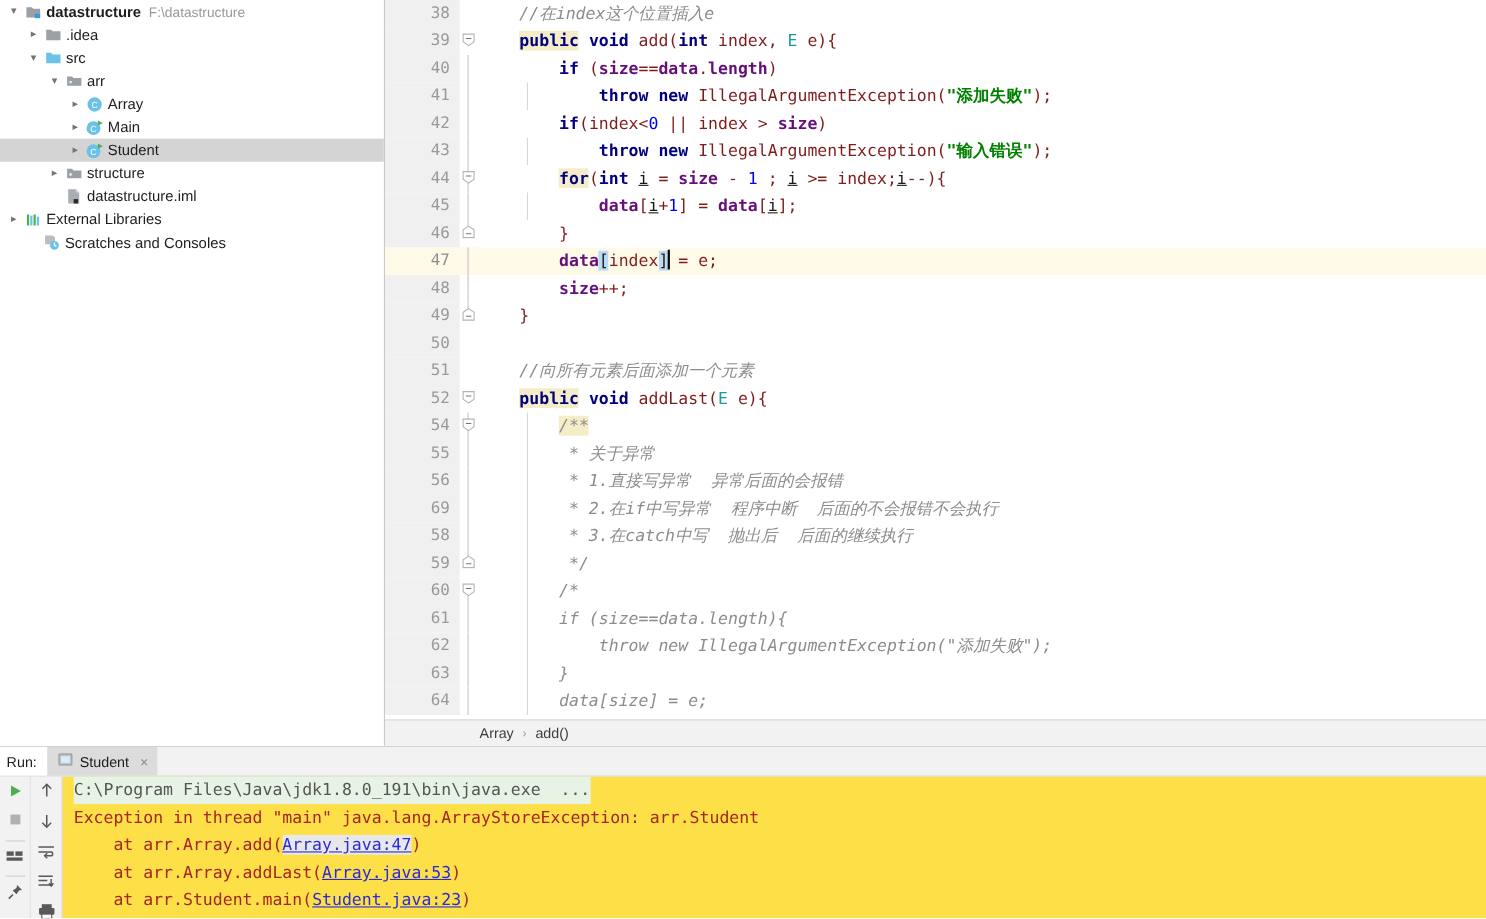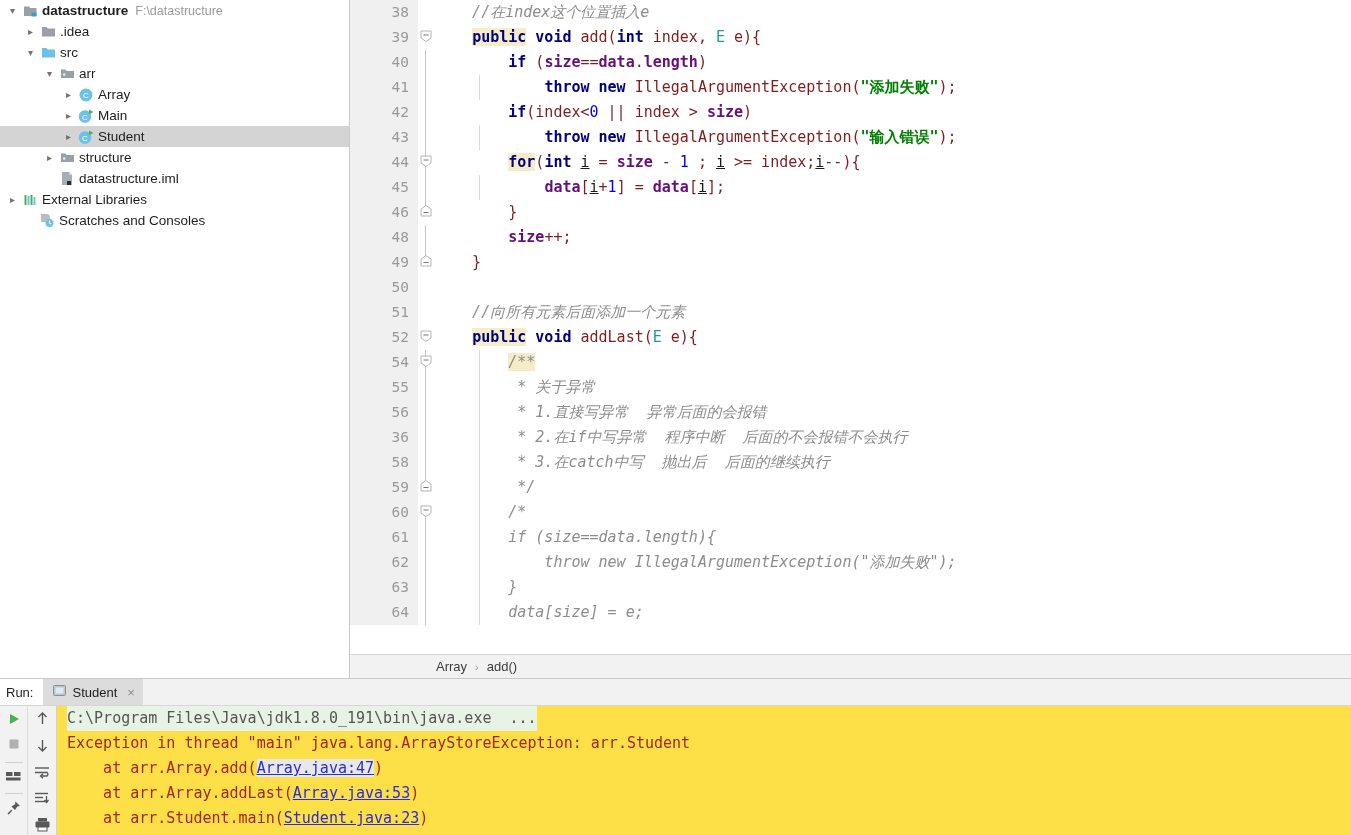--- a/index.html
+++ b/index.html
@@ -351,20 +351,25 @@
             <span class="gutter">
               <span class="gutter-line" style="top:0;height:13px"></span>
               <svg class="fold" viewBox="0 0 12 12">
                   <path d="M1 11 L11 11 L11 4 L6 0.5 L1 4 Z" fill="#ffffff" stroke="#b4b4b4"></path>
                   <line x1="3.5" y1="7.5" x2="8.5" y2="7.5" stroke="#777"></line>
                 </svg>
             </span>
             <span class="code-text"><span class="plain">        }</span></span>
           </div>
 
+          <div class="code-line current">
+            <span class="ln">47</span>
+            <span class="gutter" style="background:#fffaE8"><span class="gutter-line" style="top:0;height:25px"></span></span>
+            <span class="code-text"><span class="plain">        </span><span class="fld">data</span><span class="brk">[</span><span class="plain">index</span><span class="brk">]</span><span class="caret"></span><span class="plain"> = e;</span></span>
+          </div>
 
           <div class="code-line">
             <span class="ln">48</span>
             <span class="gutter"><span class="gutter-line" style="top:0;height:25px"></span></span>
             <span class="code-text"><span class="plain">        </span><span class="fld">size</span><span class="plain">++;</span></span>
           </div>
 
           <div class="code-line">
             <span class="ln">49</span>
             <span class="gutter">
@@ -419,21 +424,21 @@
             <span class="code-text"><span class="guide" style="top:0;height:25px;left:45px"></span><span class="cmt">         * 关于异常</span></span>
           </div>
 
           <div class="code-line">
             <span class="ln">56</span>
             <span class="gutter"><span class="gutter-line" style="top:0;height:25px"></span></span>
             <span class="code-text"><span class="guide" style="top:0;height:25px;left:45px"></span><span class="cmt">         * 1.直接写异常  异常后面的会报错</span></span>
           </div>
 
           <div class="code-line">
-            <span class="ln">36</span>
+            <span class="ln">69</span>
             <span class="gutter"><span class="gutter-line" style="top:0;height:25px"></span></span>
             <span class="code-text"><span class="guide" style="top:0;height:25px;left:45px"></span><span class="cmt">         * 2.在if中写异常  程序中断  后面的不会报错不会执行</span></span>
           </div>
 
           <div class="code-line">
             <span class="ln">58</span>
             <span class="gutter"><span class="gutter-line" style="top:0;height:25px"></span></span>
             <span class="code-text"><span class="guide" style="top:0;height:25px;left:45px"></span><span class="cmt">         * 3.在catch中写  抛出后  后面的继续执行</span></span>
           </div>
 

